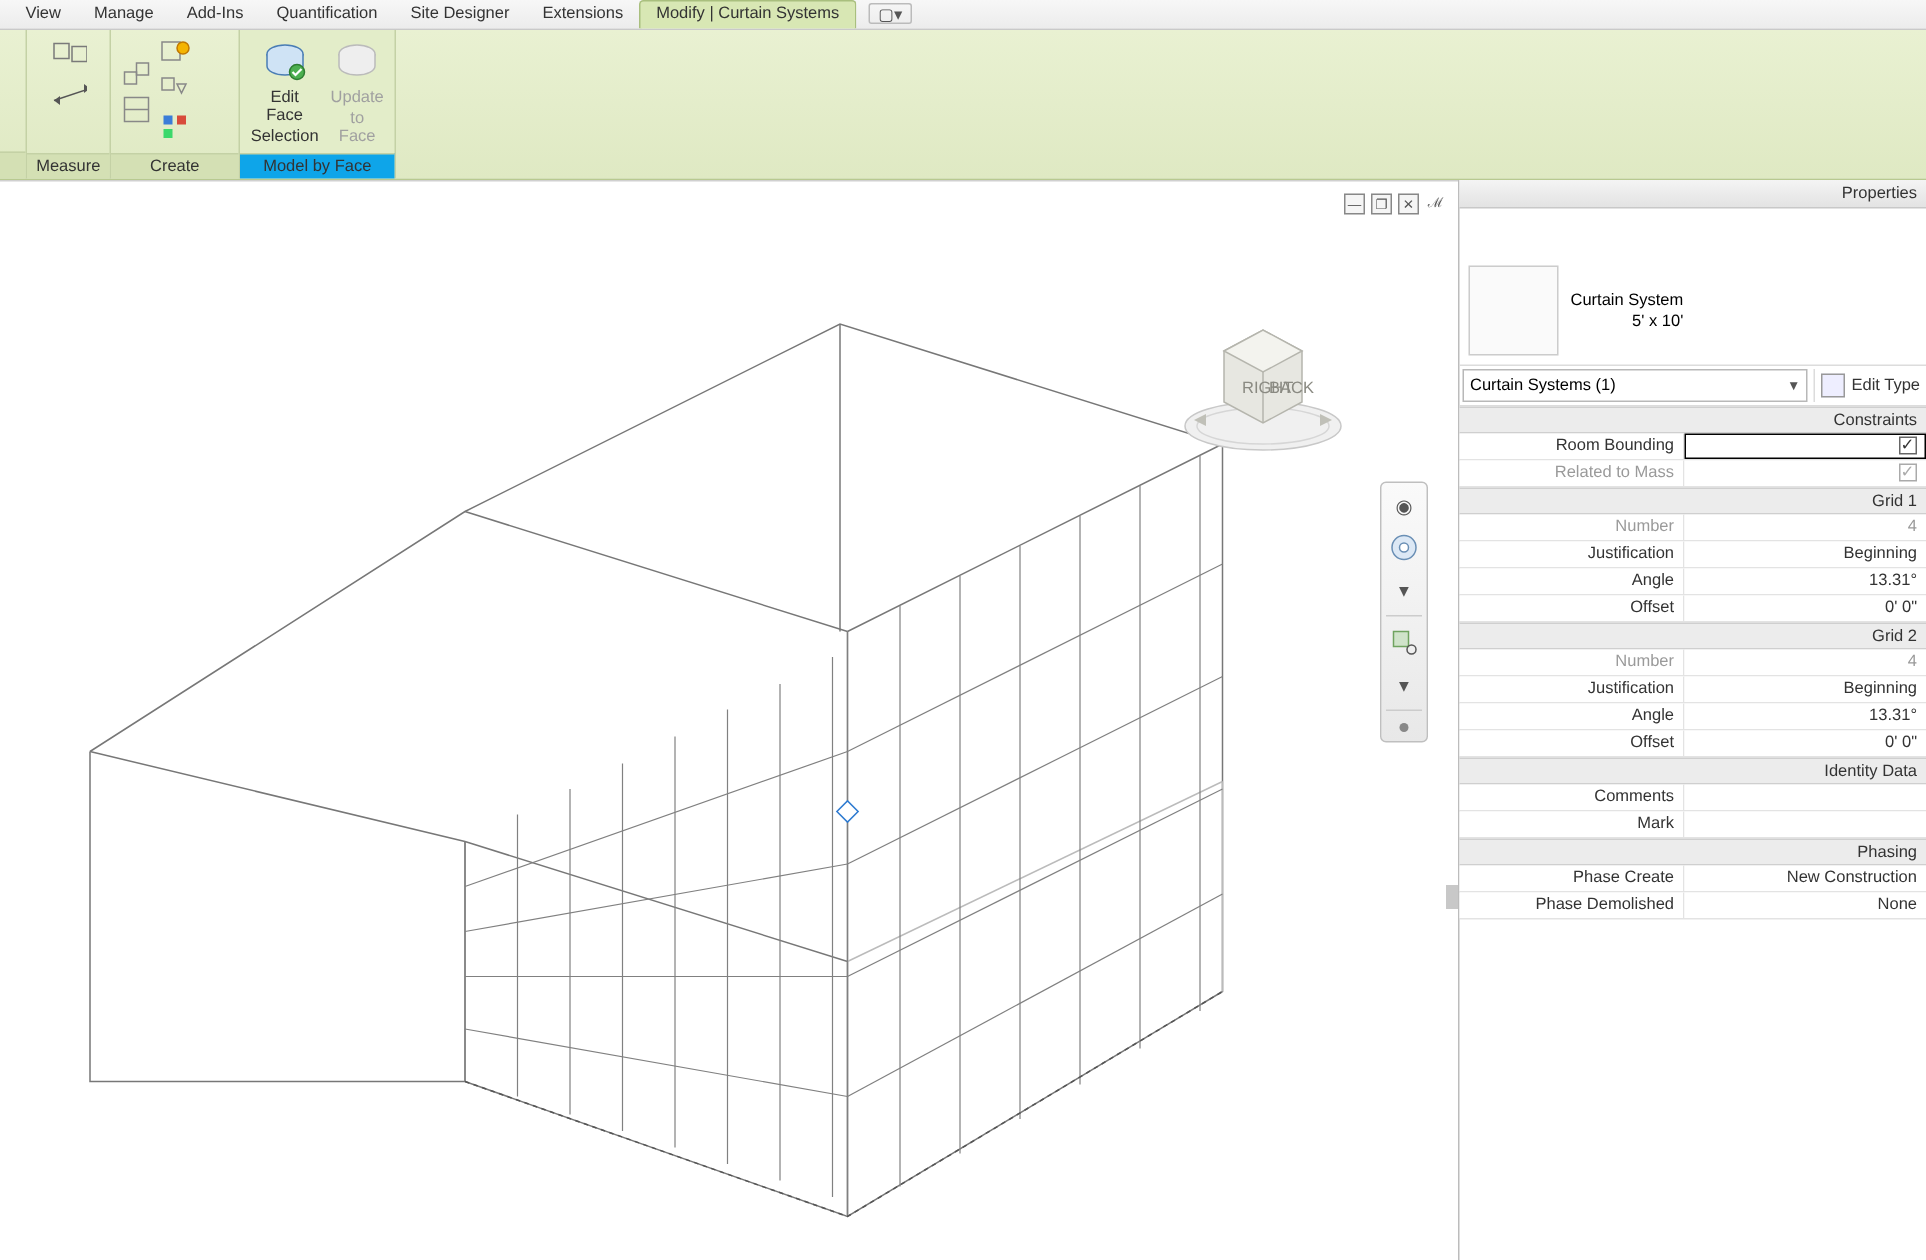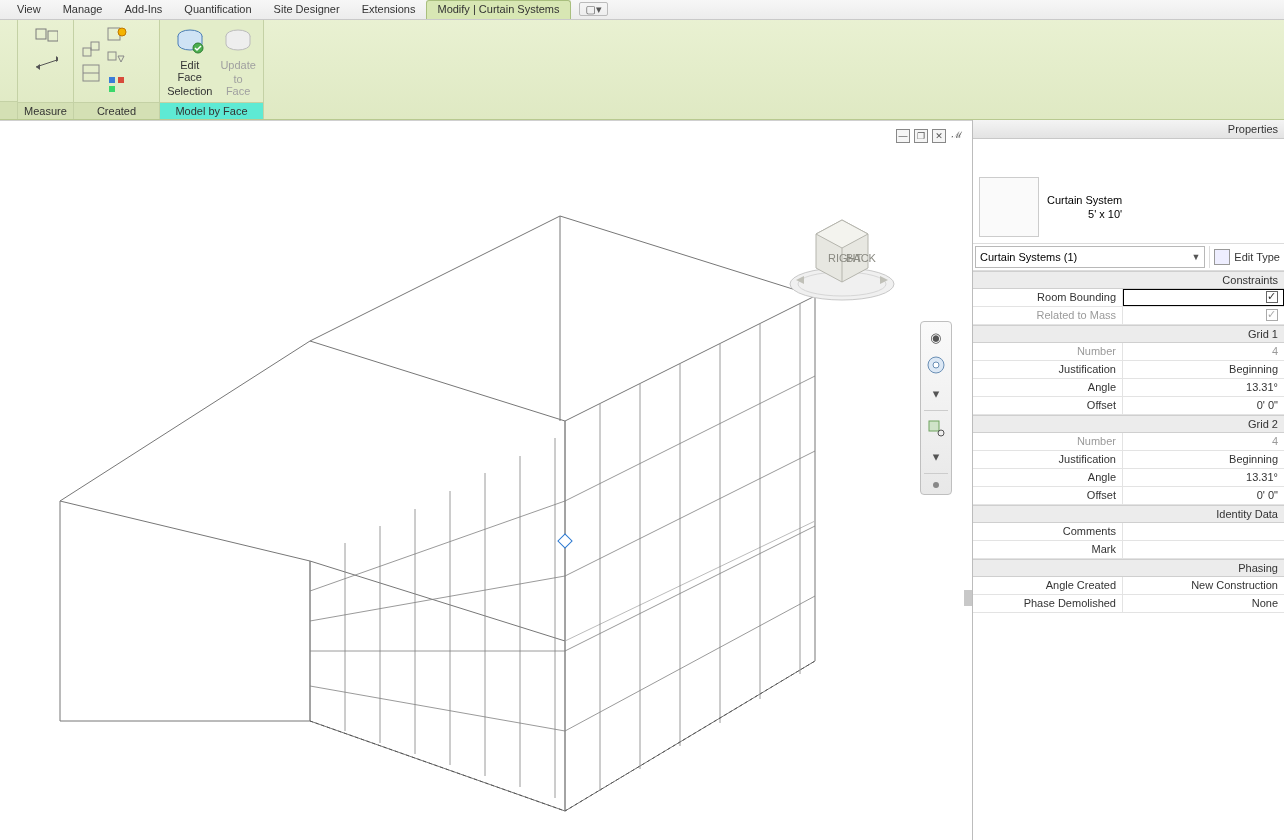--- a/index.html
+++ b/index.html
@@ -139,21 +139,21 @@
           </div>
         <div class="mini-ic">
             <svg width="22" height="22">
               <rect x="3" y="3" width="6" height="6" fill="#3b7dd8"></rect>
               <rect x="12" y="3" width="6" height="6" fill="#d84b3b"></rect>
               <rect x="3" y="12" width="6" height="6" fill="#3bd86b"></rect>
             </svg>
           </div>
       </div>
     </div>
-    <div class="panel-title">Created</div>
+    <div class="panel-title">Create</div>
   </div>
 
   <div class="panel" style="width:104px; background:#e3edc9;">
     <div class="panel-body" style="justify-content:center; gap:0;">
       <div class="rbtn">
         <span class="ic">
           <svg width="32" height="30">
               <ellipse cx="16" cy="10" rx="12" ry="6" fill="#cfe3f5" stroke="#4a7db5"></ellipse>
               <path d="M4 10 v8 a12 6 0 0 0 24 0 v-8" fill="#cfe3f5" stroke="#4a7db5"></path>
               <circle cx="24" cy="22" r="5" fill="#4caf50" stroke="#2e7d32"></circle>
@@ -167,21 +167,21 @@
         <span class="ic">
           <svg width="32" height="30">
               <ellipse cx="16" cy="10" rx="12" ry="6" fill="#eee" stroke="#bbb"></ellipse>
               <path d="M4 10 v8 a12 6 0 0 0 24 0 v-8" fill="#eee" stroke="#bbb"></path>
             </svg>
         </span>
         <span class="lbl">Update</span>
         <span class="lbl">to Face</span>
       </div>
     </div>
-    <div class="panel-title" style="background:#5eead4;">Model by Face</div>
+    <div class="panel-title" style="background:#0ea5e9;">Model by Face</div>
   </div>
 
 </div>
 
 <div class="workspace">
 
   <div class="canvas-wrap">
     <div class="canvas-controls">
       <div class="cc">—</div>
       <div class="cc">❐</div>
@@ -350,21 +350,21 @@
         <div class="prow">
           <div class="k ind">Comments</div>
           <div class="v"></div>
         </div>
         <div class="prow">
           <div class="k ind">Mark</div>
           <div class="v"></div>
         </div>
         <div class="grp">Phasing</div>
         <div class="prow">
-          <div class="k ind">Angle Created</div>
+          <div class="k ind">Phase Create</div>
           <div class="v">New Construction</div>
         </div>
         <div class="prow">
           <div class="k ind">Phase Demolished</div>
           <div class="v">None</div>
         </div>
       </div>
   </div>
 
 </div>

